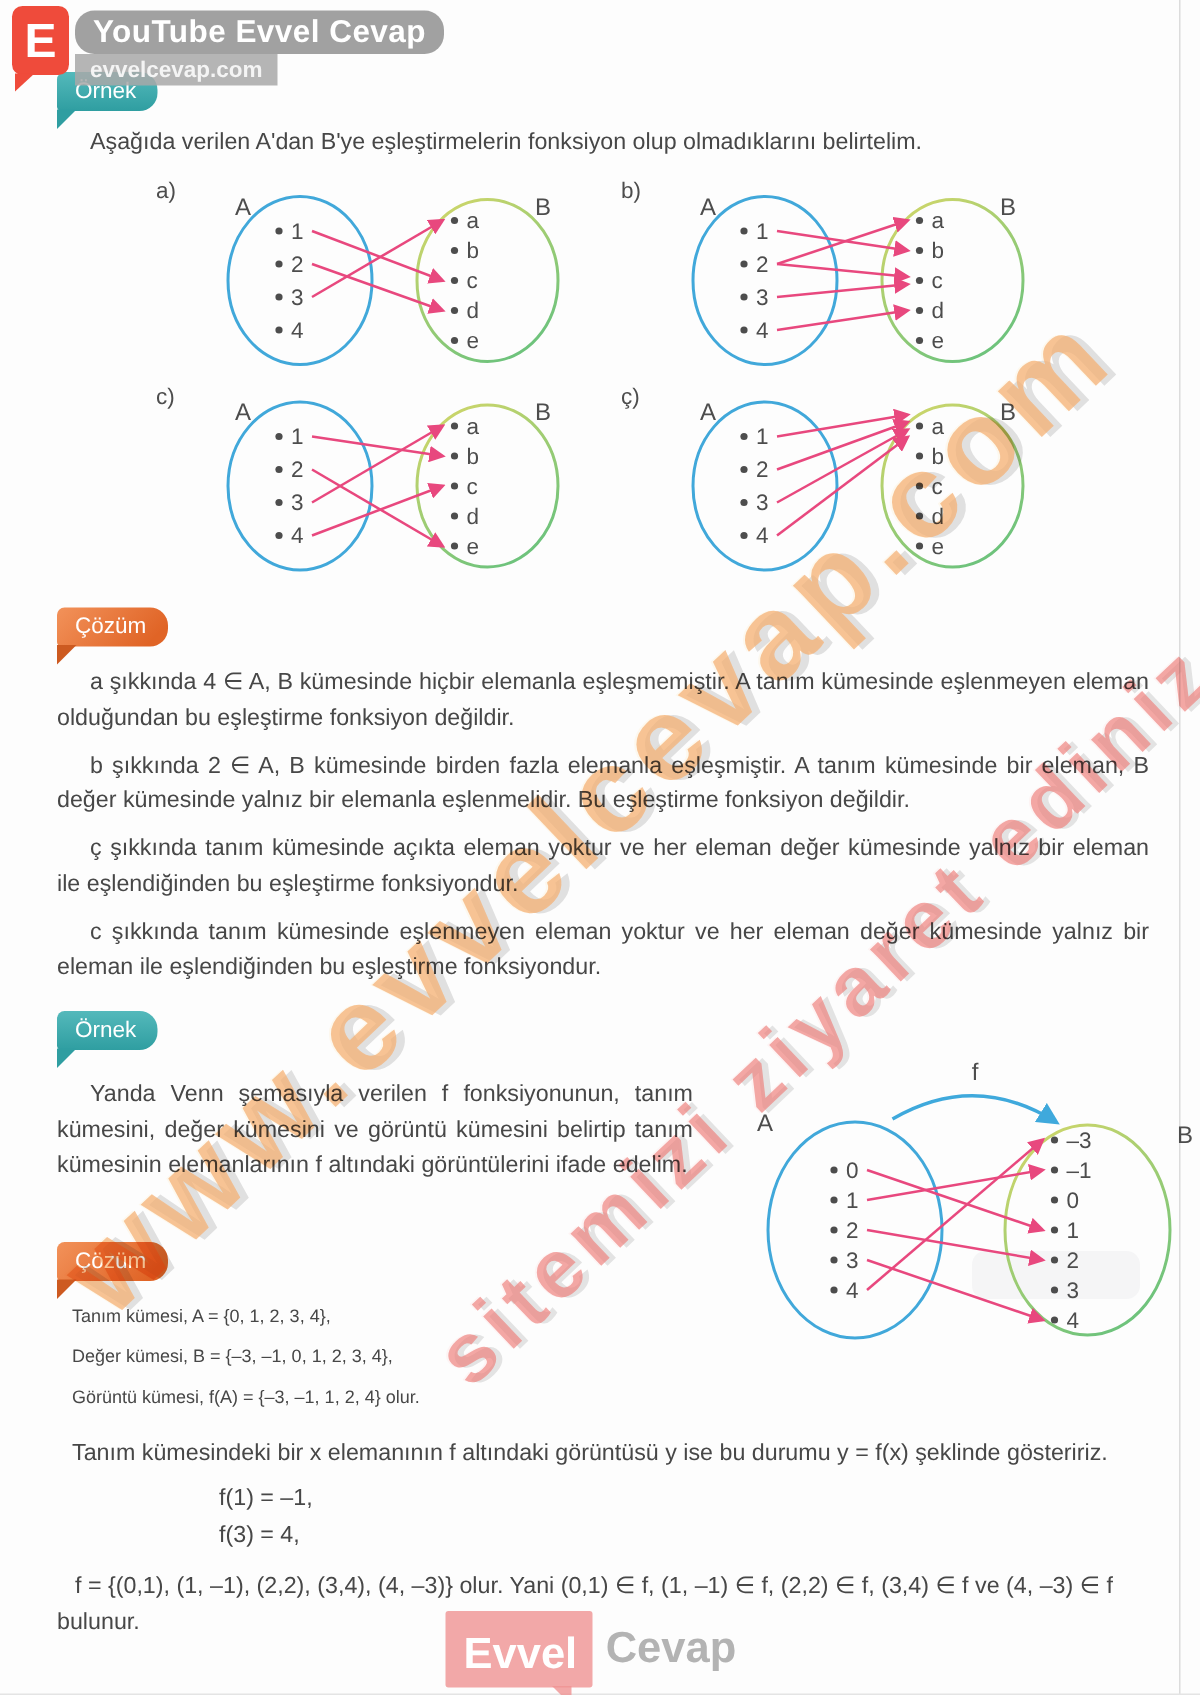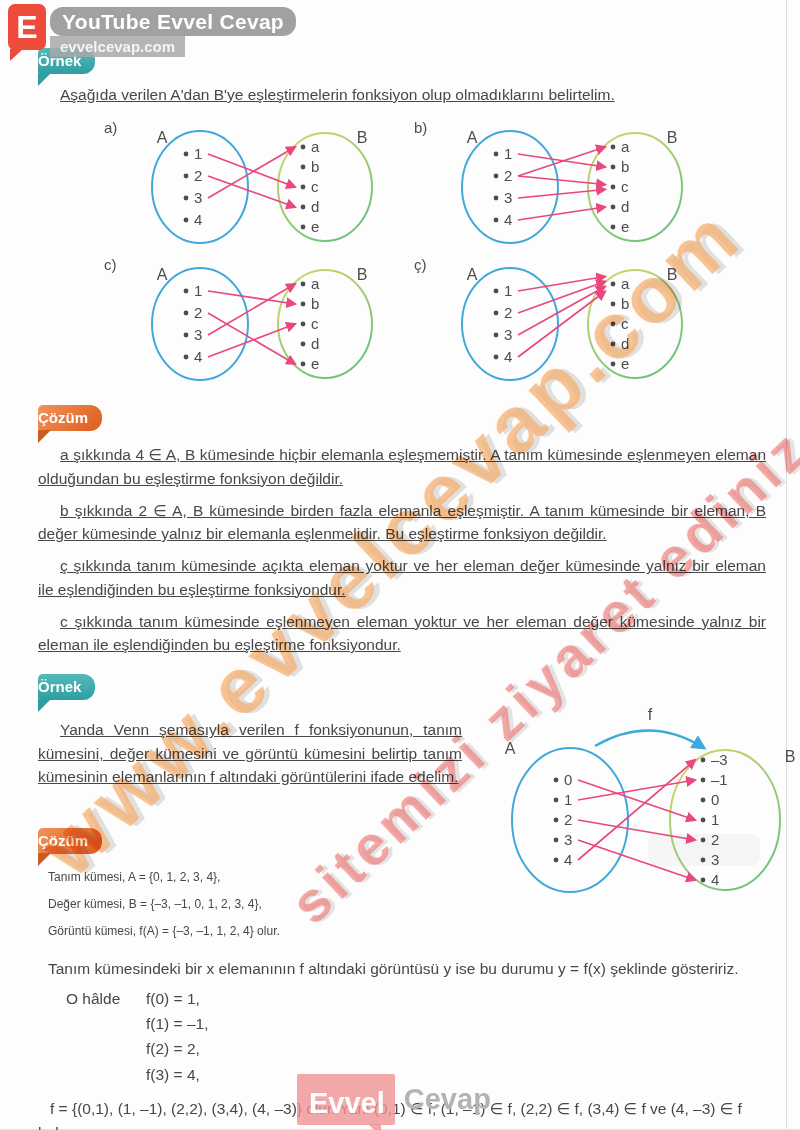--- a/index.html
+++ b/index.html
@@ -28,35 +28,35 @@
     display:flex;align-items:center;z-index:6;letter-spacing:.3px;border-radius:13px;
   }
   .hdr-bar2{
     position:absolute;left:50px;top:36px;height:21px;padding:0 10px;
     background:rgba(168,168,168,0.85);color:#f4f4f4;font-size:15px;font-weight:600;
     display:flex;align-items:center;z-index:5;
   }
 
   
   .badge{
-    position:relative;display:inline-block;color:#fff;font-weight:bold;font-size:15px;
-    padding:4px 14px 5px 0;border-radius:5px 12px 12px 3px;z-index:2;
+    position:relative;display:inline-block;color:#fff;font-weight:normal;font-size:15px;
+    padding:4px 14px 5px 12px;border-radius:5px 12px 12px 3px;z-index:2;
   }
   .badge.teal{background:linear-gradient(180deg,#54b9bb 0%,#2f9ea1 100%);}
   .badge.orange{background:linear-gradient(135deg,#f2925a 0%,#e06426 85%);margin-top:20px;}
   .badge::after{
     content:"";position:absolute;left:0;bottom:-12px;width:0;height:0;
     border-right:13px solid transparent;
   }
   .badge.teal::after{border-top:13px solid #2f9ea1;}
   .badge.orange::after{border-top:13px solid #cd5a20;}
 
   
   .content{position:relative;padding:48px 34px 0 38px;z-index:1;}
-  p.body{font-size:15.5px;line-height:1.5;margin:9px 0;text-align:justify;text-indent:22px;text-decoration:underline;}
+  p.body{font-size:15.5px;line-height:1.5;margin:9px 0;text-align:justify;text-indent:22px;}
   .intro{margin-top:16px;}
 
   .diagram-grid{
     display:grid;grid-template-columns:286px 286px;column-gap:24px;row-gap:6px;
     margin:4px 0 2px 66px;
   }
   .dcell{position:relative;height:131px;}
   .dtag{position:absolute;left:0;top:4px;font-size:15px;color:#4d4d4d;}
   .dcell svg{position:absolute;left:16px;top:0;}
 
@@ -359,30 +359,22 @@
           <line x1="98" y1="118" x2="215" y2="138" stroke="#e8487e" stroke-width="1.7" marker-end="url(#ah-diag-f)"></line>
           <line x1="98" y1="138" x2="215" y2="178" stroke="#e8487e" stroke-width="1.7" marker-end="url(#ah-diag-f)"></line>
           <line x1="98" y1="158" x2="215" y2="58" stroke="#e8487e" stroke-width="1.7" marker-end="url(#ah-diag-f)"></line>
         </svg></div>
   </div>
 
   <div class="fullline">Tanım kümesindeki bir x elemanının f altındaki görüntüsü y ise bu durumu y = f(x) şeklinde gösteririz.</div>
 
   <div class="ohalde">
     <div class="orow">
-      <span class="olabel">O hâlde</span>
-      <span>f(0) = 1,</span>
-    </div>
-    <div class="orow">
         <span class="olabel"></span>
         <span>f(1) = –1,</span>
-      </div>
-    <div class="orow">
-        <span class="olabel"></span>
-        <span>f(2) = 2,</span>
       </div>
     <div class="orow">
         <span class="olabel"></span>
         <span>f(3) = 4,</span>
       </div>
     <div class="orow">
         <span class="olabel"></span>
       </div>
   </div>
 

